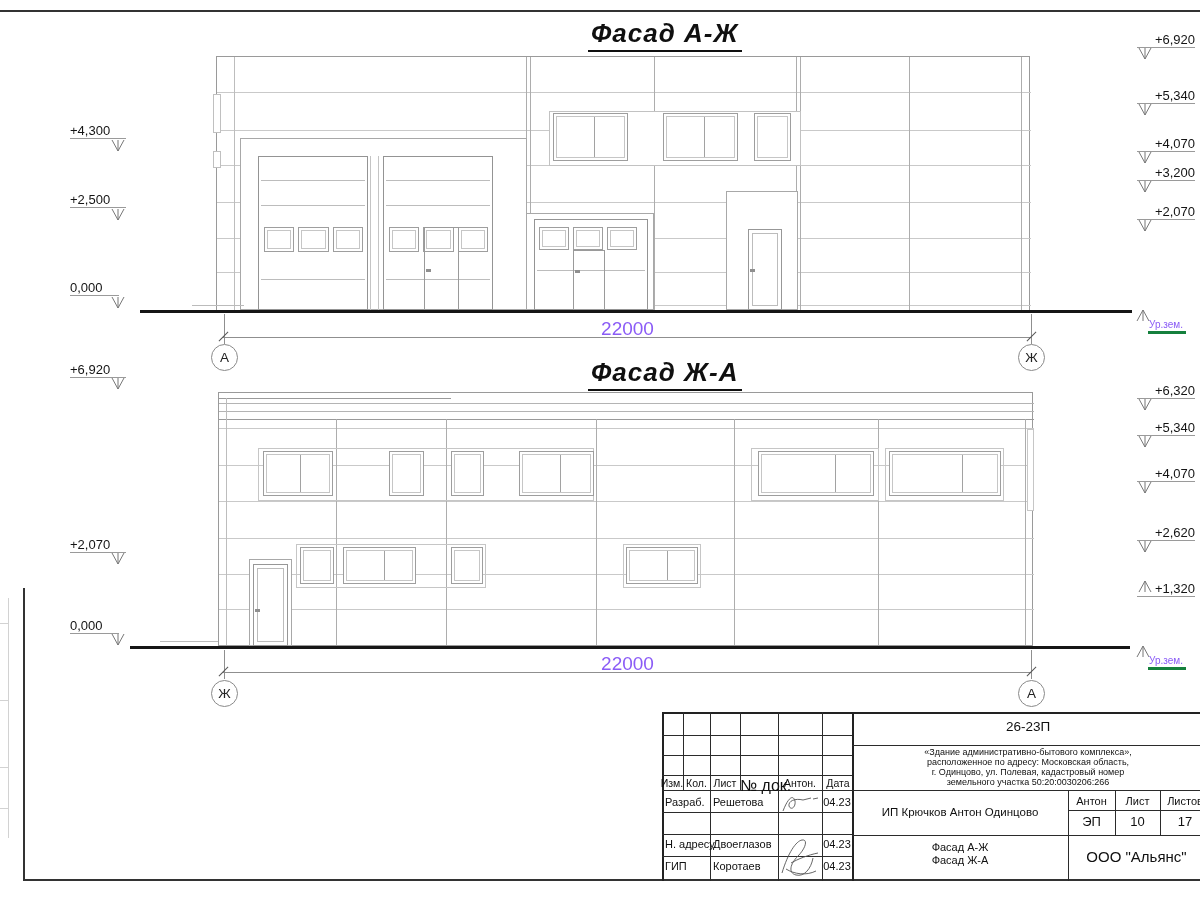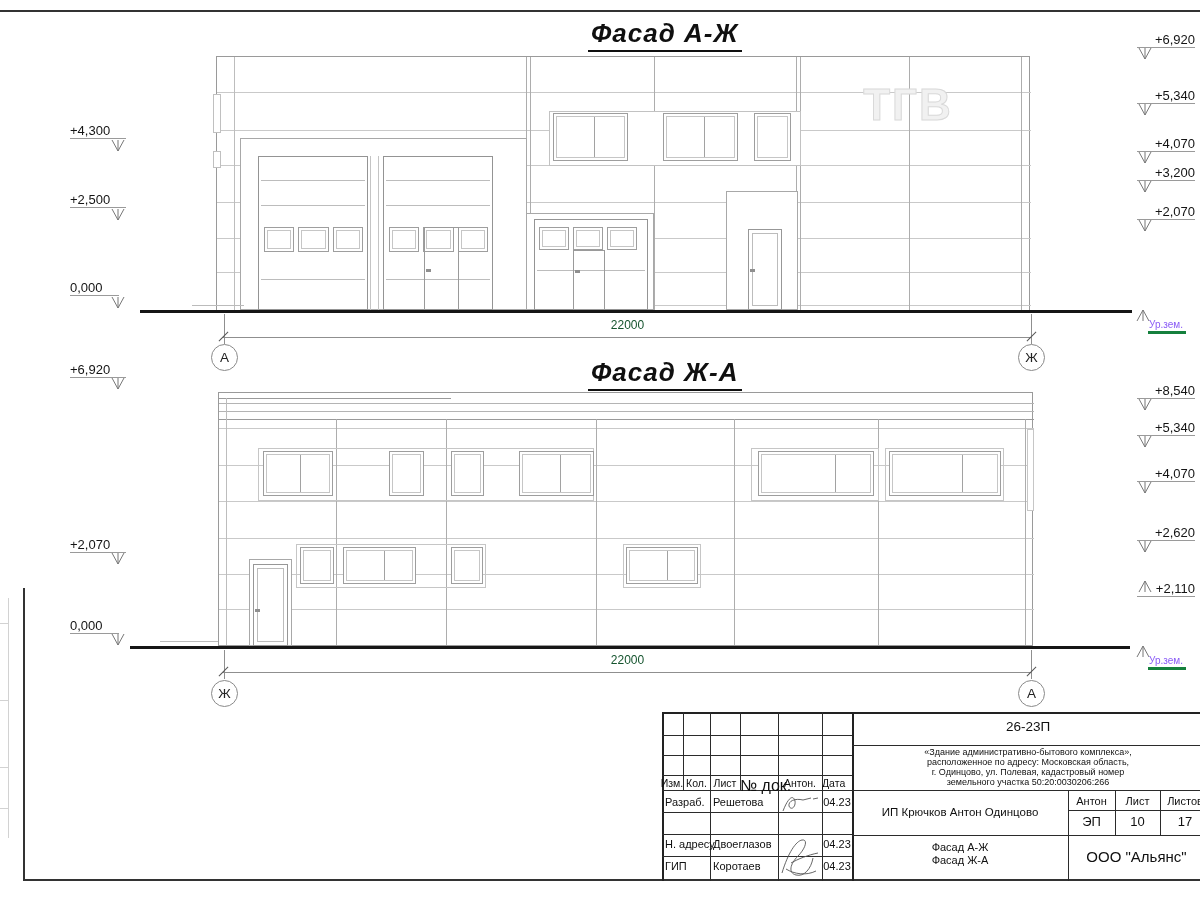--- a/index.html
+++ b/index.html
@@ -23,21 +23,21 @@
   .ext{position:absolute;width:1px;background:#8f8f8f}
   .tick{position:absolute;width:13px;height:1px;background:#555;transform:rotate(-45deg)}
   .axc{position:absolute;width:25px;height:25px;border:1px solid #8a8a8a;border-radius:50%;
        font-size:13.5px;line-height:25px;text-align:center;color:#222;background:#fff}
   .etxt{position:absolute;font-size:13px;line-height:15px;color:#141414;white-space:nowrap;
         border-bottom:1px solid #9a9a9a}
   .etxt.r{width:46px;padding-left:12px;text-align:right}
   .etxt.l{padding-right:16px}
   .emk{position:absolute;width:14px;height:13px}
   .emk path{stroke:#777;fill:none;stroke-width:1}
-  .dimlab{position:absolute;font-size:12px;color:#14532d;text-align:center}
+  .dimlab{position:absolute;font-size:19px;color:#8b5cf6;text-align:center}
   .urz{position:absolute;font-size:10px;color:#8b5cf6;border-bottom:3px solid #15803d;padding:0 3px 1px 1px;white-space:nowrap}
   .ft{position:absolute;font-size:26px;font-style:italic;font-weight:600;color:#101010;
       border-bottom:2px solid #101010;padding:0 3px 1px 3px;letter-spacing:1px;white-space:nowrap}
   .wm{position:absolute;left:843px;top:82px;width:130px;font-size:44px;line-height:46px;font-weight:700;
       color:#f1f1f1;-webkit-text-stroke:1px #d9d9d9;letter-spacing:2px;text-align:center}
   .tbv{position:absolute;width:1px;background:#2b2b2b}
   .tbh{position:absolute;height:1px;background:#2b2b2b}
   .thick{background:#222}
   .tbt{position:absolute;color:#101010;text-align:center;white-space:nowrap}
   .frame{position:absolute;background:#333}
@@ -117,21 +117,20 @@
   <div class="win" style="left:336px;top:56px;width:75px;height:48px">
       <div class="mull" style="left:40px"></div>
     </div>
   <div class="win" style="left:446px;top:56px;width:75px;height:48px">
       <div class="mull" style="left:40px"></div>
     </div>
   <div class="win" style="left:537px;top:56px;width:37px;height:48px"></div>
 </div>
 
 <div class="wm">
-  <div>ТГВ</div>
 </div>
 
 <div class="hl" style="left:192px;top:305px;width:52px;background:#bbb"></div>
 <div class="gline" style="left:140px;top:310px;width:992px"></div>
 <div class="ext" style="left:224px;top:314px;height:30px"></div>
 <div class="ext" style="left:1031px;top:314px;height:30px"></div>
 <div class="dim" style="left:223px;top:337px;width:809px"></div>
 <div class="tick" style="left:217px;top:336px"></div>
 <div class="tick" style="left:1025px;top:336px"></div>
 <div class="dimlab" style="left:223px;top:318px;width:809px">22000</div>
@@ -254,37 +253,37 @@
   </svg>
 <span class="etxt l" style="left:70px;top:537px">+2,070</span>
 <svg class="emk" style="left:111px;top:552px" viewBox="0 0 14 13">
     <path d="M1 1 L7 12 L13 1 M7 12 V1"></path>
   </svg>
 <span class="etxt l" style="left:70px;top:618px">0,000</span>
 <svg class="emk" style="left:111px;top:633px" viewBox="0 0 14 13">
     <path d="M1 1 L7 12 L13 1 M7 12 V1"></path>
   </svg>
 
-<span class="etxt r" style="left:1137px;top:383px">+8,540</span>
+<span class="etxt r" style="left:1137px;top:383px">+6,320</span>
 <svg class="emk" style="left:1138px;top:398px" viewBox="0 0 14 13">
     <path d="M1 1 L7 12 L13 1 M7 12 V1"></path>
   </svg>
 <span class="etxt r" style="left:1137px;top:420px">+5,340</span>
 <svg class="emk" style="left:1138px;top:435px" viewBox="0 0 14 13">
     <path d="M1 1 L7 12 L13 1 M7 12 V1"></path>
   </svg>
 <span class="etxt r" style="left:1137px;top:466px">+4,070</span>
 <svg class="emk" style="left:1138px;top:481px" viewBox="0 0 14 13">
     <path d="M1 1 L7 12 L13 1 M7 12 V1"></path>
   </svg>
 <span class="etxt r" style="left:1137px;top:525px">+2,620</span>
 <svg class="emk" style="left:1138px;top:540px" viewBox="0 0 14 13">
     <path d="M1 1 L7 12 L13 1 M7 12 V1"></path>
   </svg>
-<span class="etxt r" style="left:1137px;top:581px">+2,110</span>
+<span class="etxt r" style="left:1137px;top:581px">+1,320</span>
 <svg class="emk" style="left:1138px;top:580px" viewBox="0 0 14 13">
     <path d="M1 12 L7 1 L13 12 M7 1 V12"></path>
   </svg>
 
 <div>
   <div class="tbh thick" style="left:662px;top:712px;width:538px;height:2px"></div>
   <div class="tbv thick" style="left:662px;top:712px;width:2px;height:169px"></div>
   <div class="tbv" style="left:683px;top:712px;height:78px"></div>
   <div class="tbv" style="left:710px;top:712px;height:169px"></div>
   <div class="tbv" style="left:740px;top:712px;height:78px"></div>
@@ -303,21 +302,21 @@
   <div class="tbv" style="left:1115px;top:790px;height:45px"></div>
   <div class="tbv" style="left:1160px;top:790px;height:45px"></div>
   <div class="tbh" style="left:1068px;top:810px;width:132px"></div>
   <div class="tbh" style="left:852px;top:835px;width:348px"></div>
 
   <div class="tbt" style="left:660px;top:777px;width:24px;font-size:10.5px">Изм.</div>
   <div class="tbt" style="left:683px;top:777px;width:27px;font-size:10.5px">Кол.</div>
   <div class="tbt" style="left:710px;top:777px;width:30px;font-size:10.5px">Лист</div>
   <div class="tbt" style="left:740px;top:777px;width:38px;font-size:16px">№ док.</div>
   <div class="tbt" style="left:778px;top:777px;width:44px;font-size:10.5px">Антон.</div>
-  <div class="tbt" style="left:822px;top:777px;width:20px;font-size:10.5px">Дата</div>
+  <div class="tbt" style="left:822px;top:777px;width:32px;font-size:10.5px">Дата</div>
 
   <div class="tbt" style="left:665px;top:796px;width:46px;font-size:11px;text-align:left">Разраб.</div>
   <div class="tbt" style="left:713px;top:796px;width:64px;font-size:11px;text-align:left">Решетова</div>
   <div class="tbt" style="left:822px;top:796px;width:30px;font-size:11px">04.23</div>
   <div class="tbt" style="left:665px;top:838px;width:46px;font-size:11px;text-align:left">Н. адресу.</div>
   <div class="tbt" style="left:713px;top:838px;width:64px;font-size:11px;text-align:left">Двоеглазов</div>
   <div class="tbt" style="left:822px;top:838px;width:30px;font-size:11px">04.23</div>
   <div class="tbt" style="left:665px;top:860px;width:46px;font-size:11px;text-align:left">ГИП</div>
   <div class="tbt" style="left:713px;top:860px;width:64px;font-size:11px;text-align:left">Коротаев</div>
   <div class="tbt" style="left:822px;top:860px;width:30px;font-size:11px">04.23</div>

